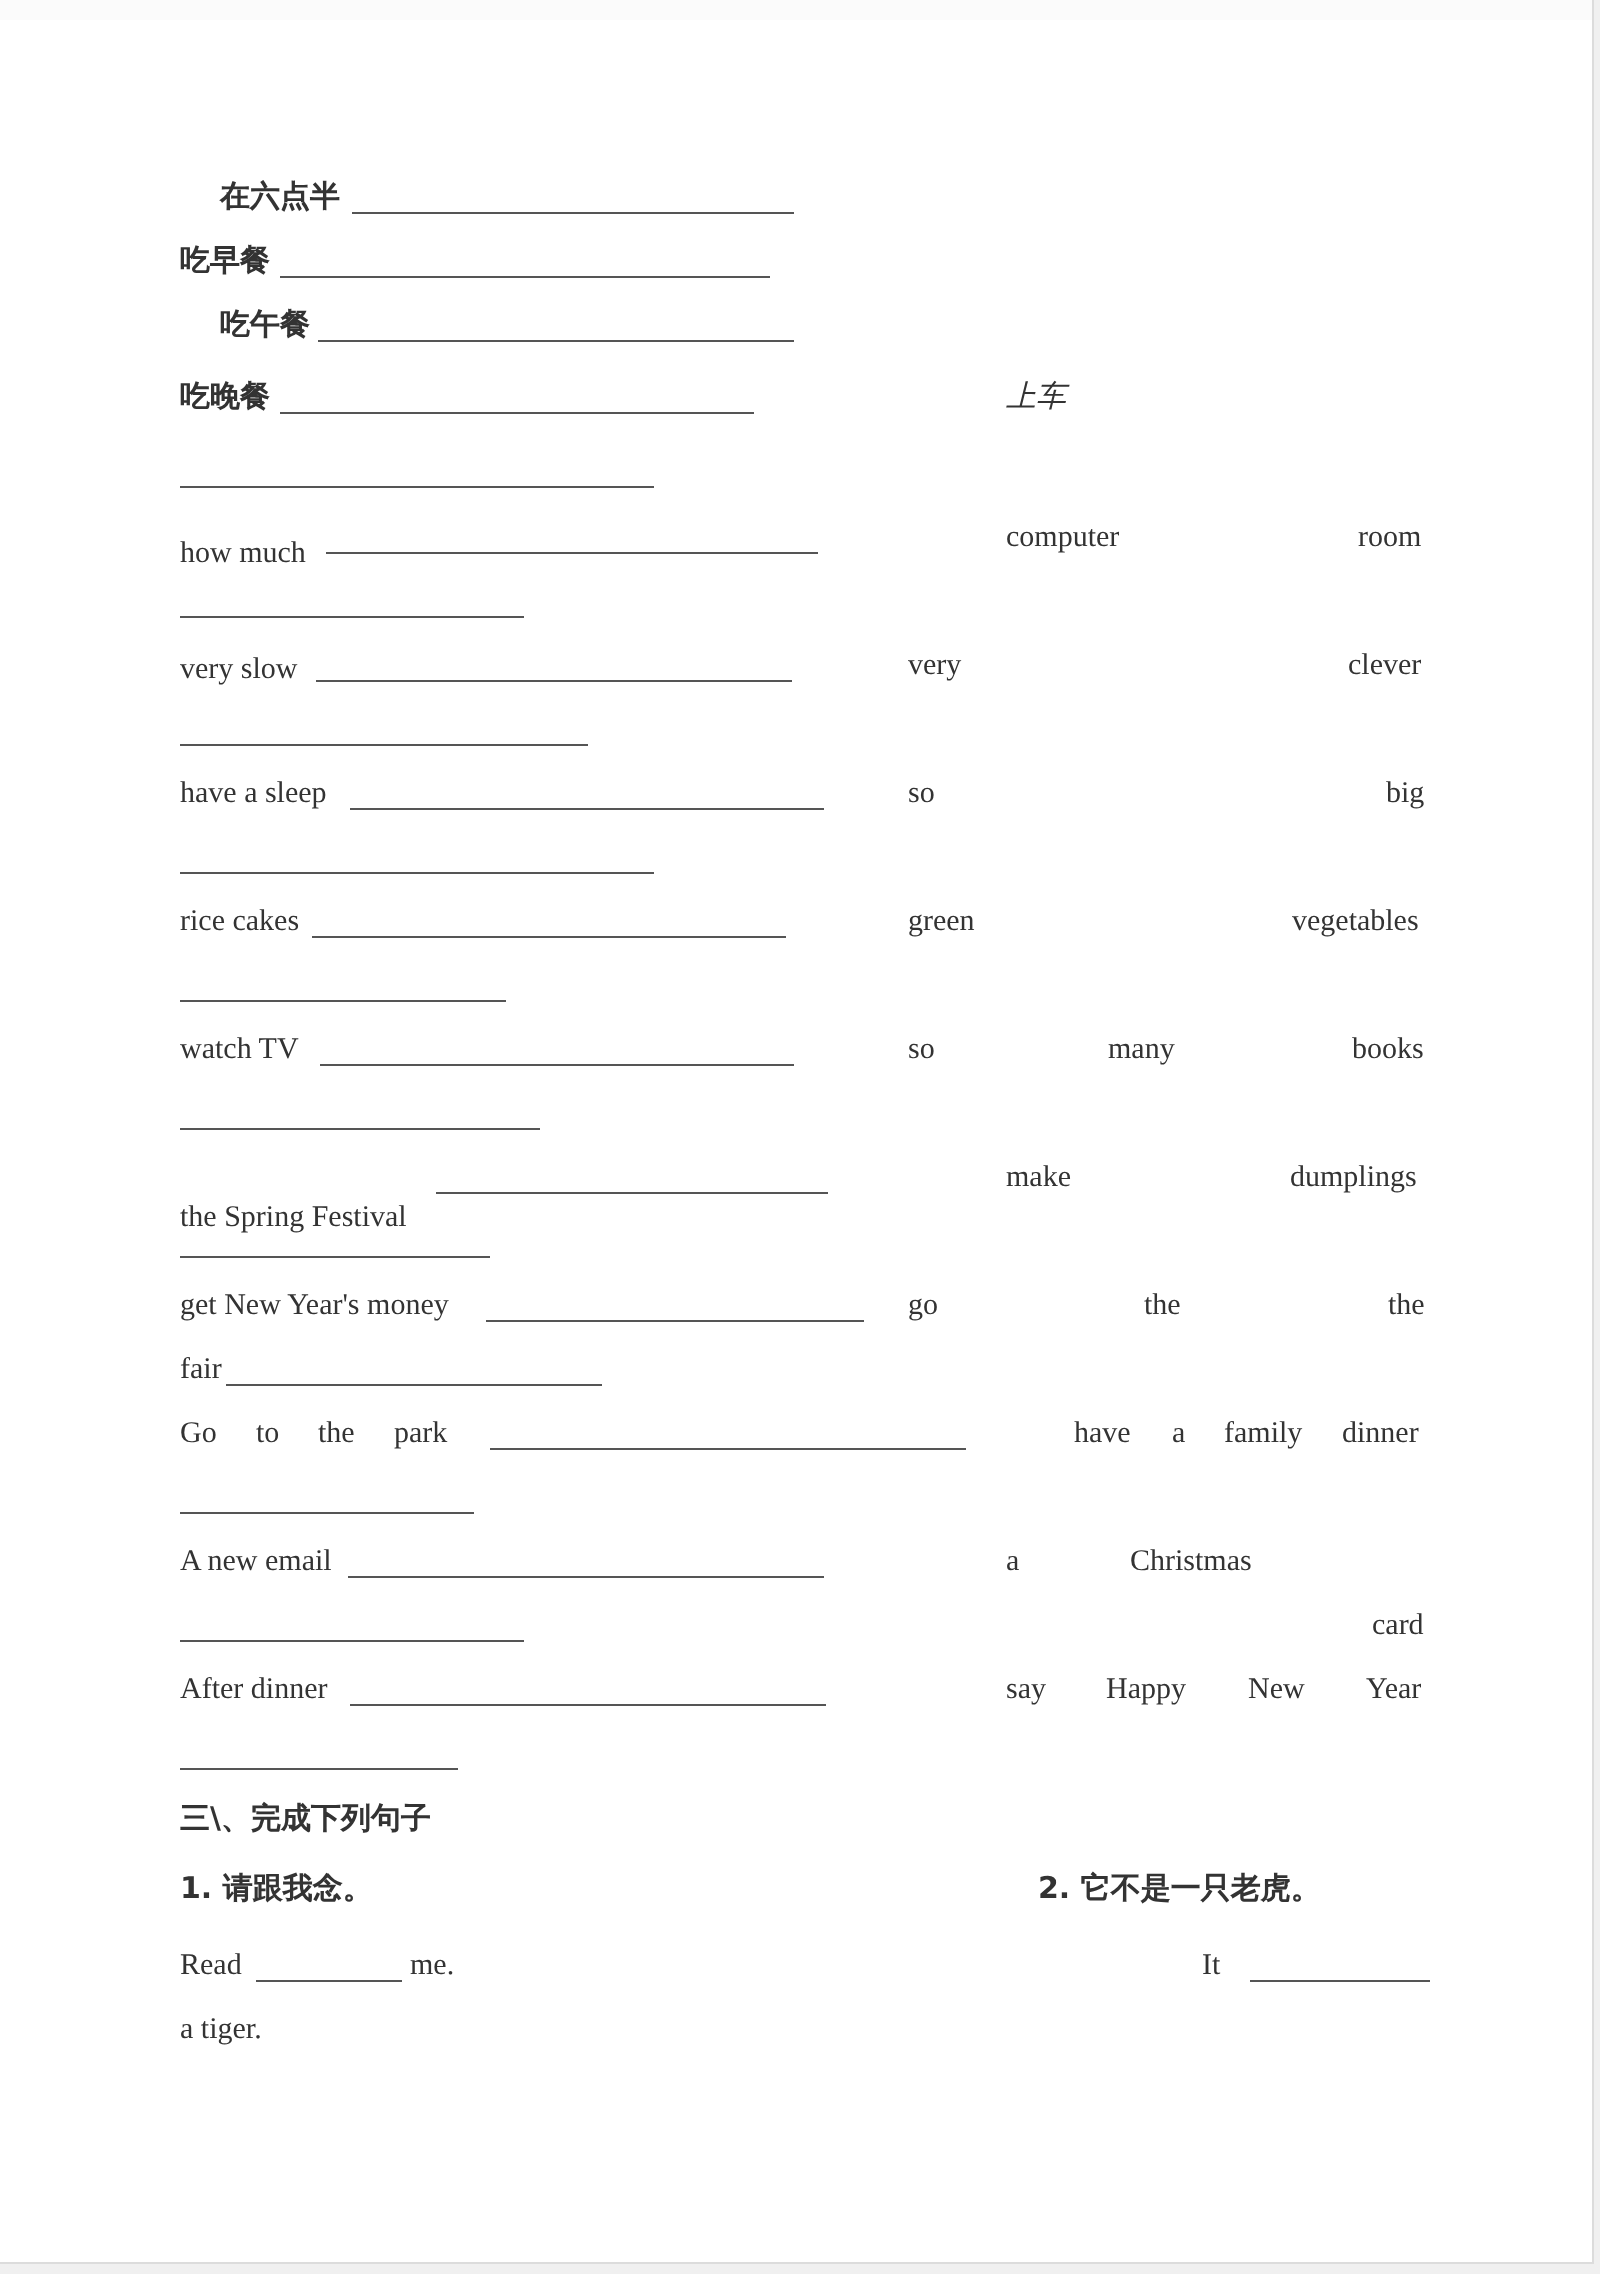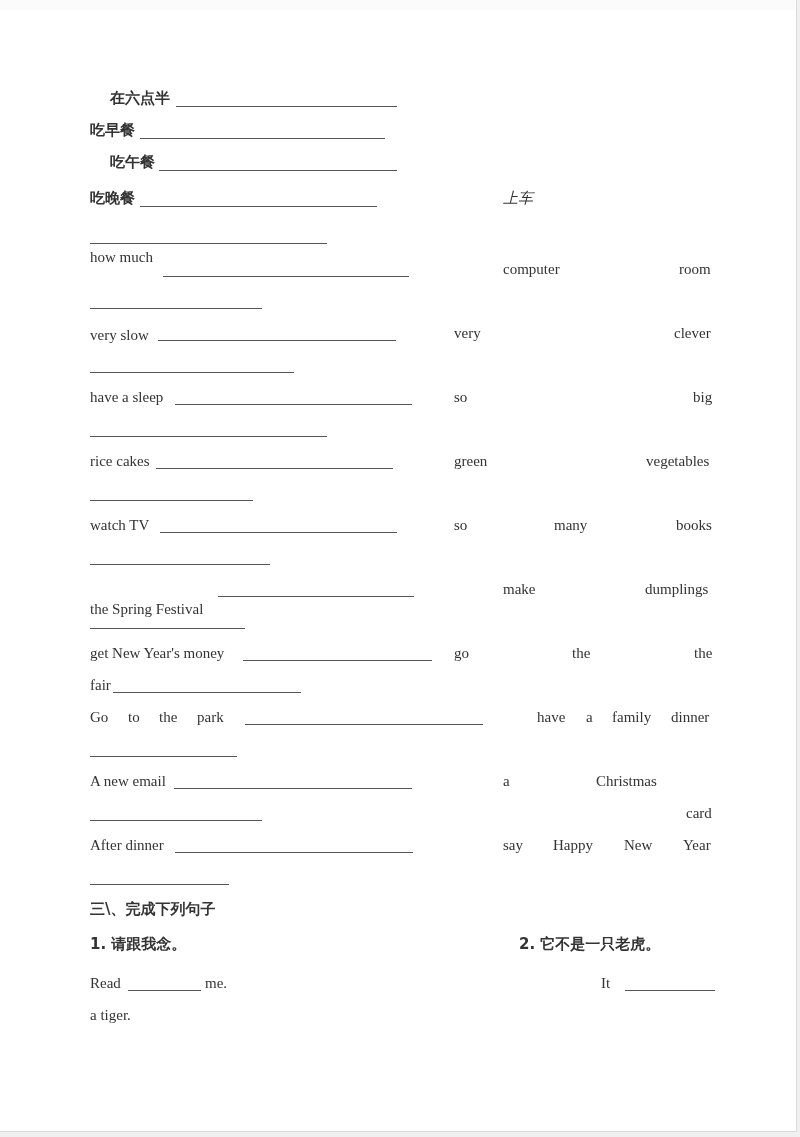--- a/index.html
+++ b/index.html
@@ -46,21 +46,21 @@
 
   <span class="t cn cnb" style="left:110px; top:153px;">吃午餐</span>
   <div class="line" style="left:159px; top:170px; width:238px;"></div>
 
   <span class="t cn cnb" style="left:90px; top:189px;">吃晚餐</span>
   <div class="line" style="left:140px; top:206px; width:237px;"></div>
 
   <span class="t cn" style="left:503px; top:189px;font-style:italic;">上车</span>
   <div class="line" style="left:90px; top:243px; width:237px;"></div>
 
-  <span class="t" style="left:90px; top:248px;text-align:center;">how much</span>
+  <span class="t" style="left:90px; top:268px;text-align:center;">how much</span>
   <div class="line" style="left:163px; top:276px; width:246px;"></div>
   <span class="t" style="left:503px; top:260px;">computer</span>
   <span class="t" style="left:679px; top:260px;">room</span>
   <div class="line" style="left:90px; top:308px; width:172px;"></div>
 
   <span class="t" style="left:90px; top:326px;">very slow</span>
   <div class="line" style="left:158px; top:340px; width:238px;"></div>
   <span class="t" style="left:454px; top:324px;">very</span>
   <span class="t" style="left:674px; top:324px;">clever</span>
   <div class="line" style="left:90px; top:372px; width:204px;"></div>
@@ -105,21 +105,21 @@
   <div class="line" style="left:245px; top:724px; width:238px;"></div>
   <span class="t" style="left:537px; top:708px;">have</span>
   <span class="t" style="left:586px; top:708px;">a</span>
   <span class="t" style="left:612px; top:708px;">family</span>
   <span class="t" style="left:671px; top:708px;">dinner</span>
   <div class="line" style="left:90px; top:756px; width:147px;"></div>
 
   <span class="t" style="left:90px; top:772px;">A new email</span>
   <div class="line" style="left:174px; top:788px; width:238px;"></div>
   <span class="t" style="left:503px; top:772px;">a</span>
-  <span class="t" style="left:596px; top:772px;">Christmas</span>
+  <span class="t" style="left:565px; top:772px;">Christmas</span>
   <span class="t" style="left:686px; top:772px;margin-top:32px;">card</span>
   <div class="line" style="left:90px; top:820px; width:172px;"></div>
 
   <span class="t" style="left:90px; top:836px;">After dinner</span>
   <div class="line" style="left:175px; top:852px; width:238px;"></div>
   <span class="t" style="left:503px; top:836px;">say</span>
   <span class="t" style="left:553px; top:836px;">Happy</span>
   <span class="t" style="left:624px; top:836px;">New</span>
   <span class="t" style="left:683px; top:836px;">Year</span>
   <div class="line" style="left:90px; top:884px; width:139px;"></div>

